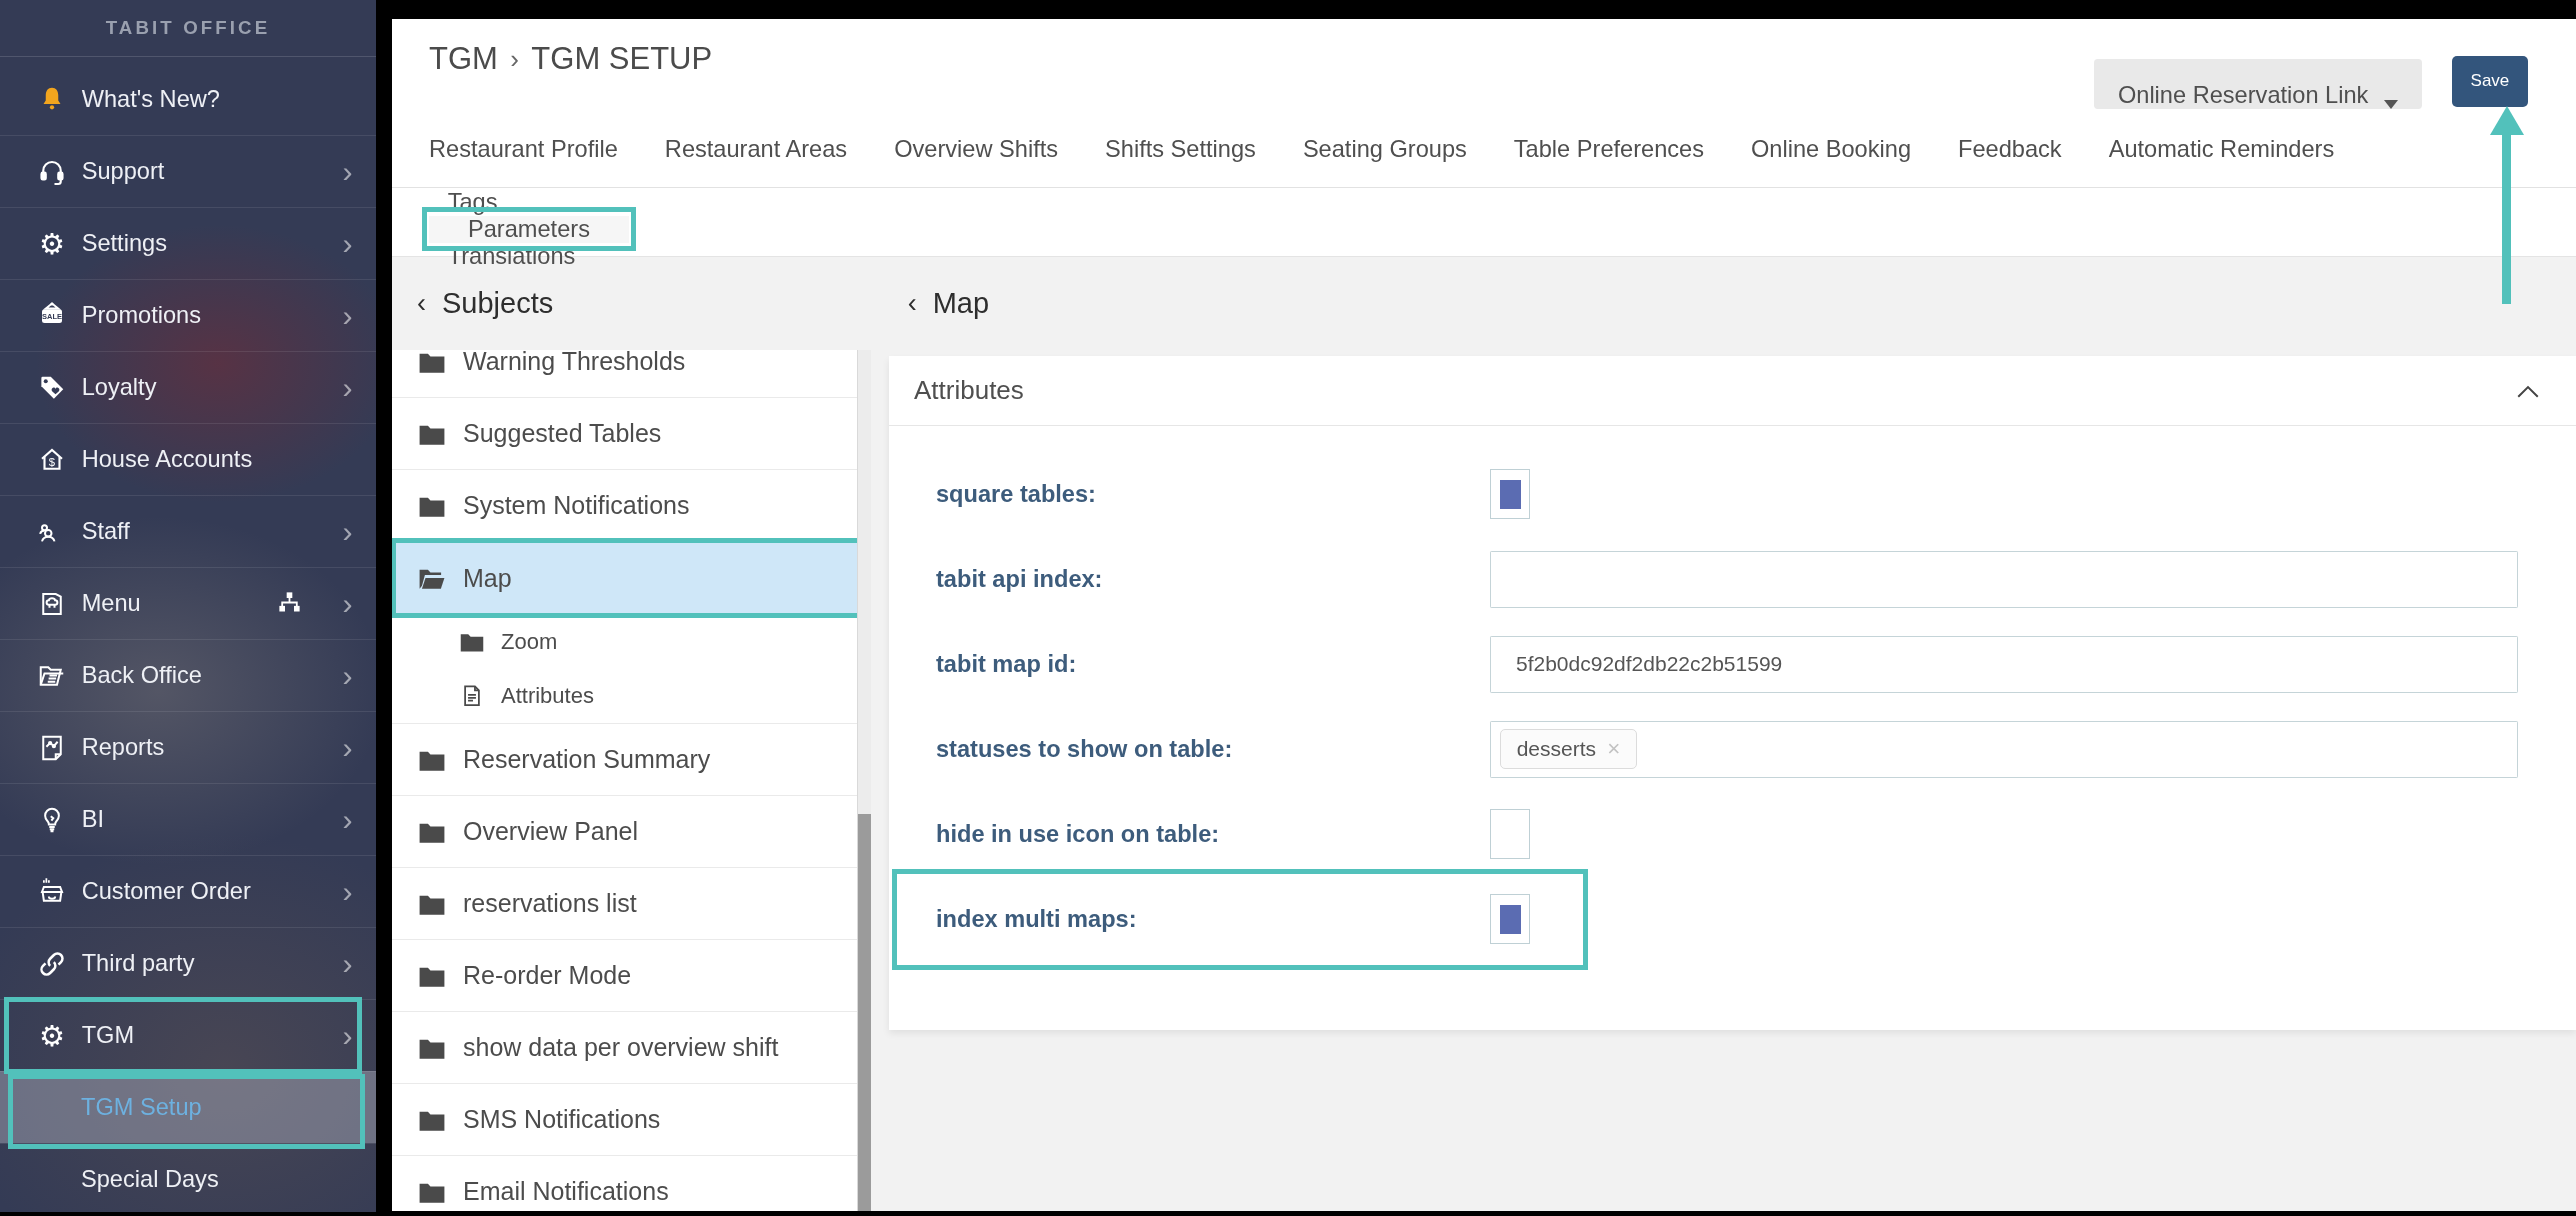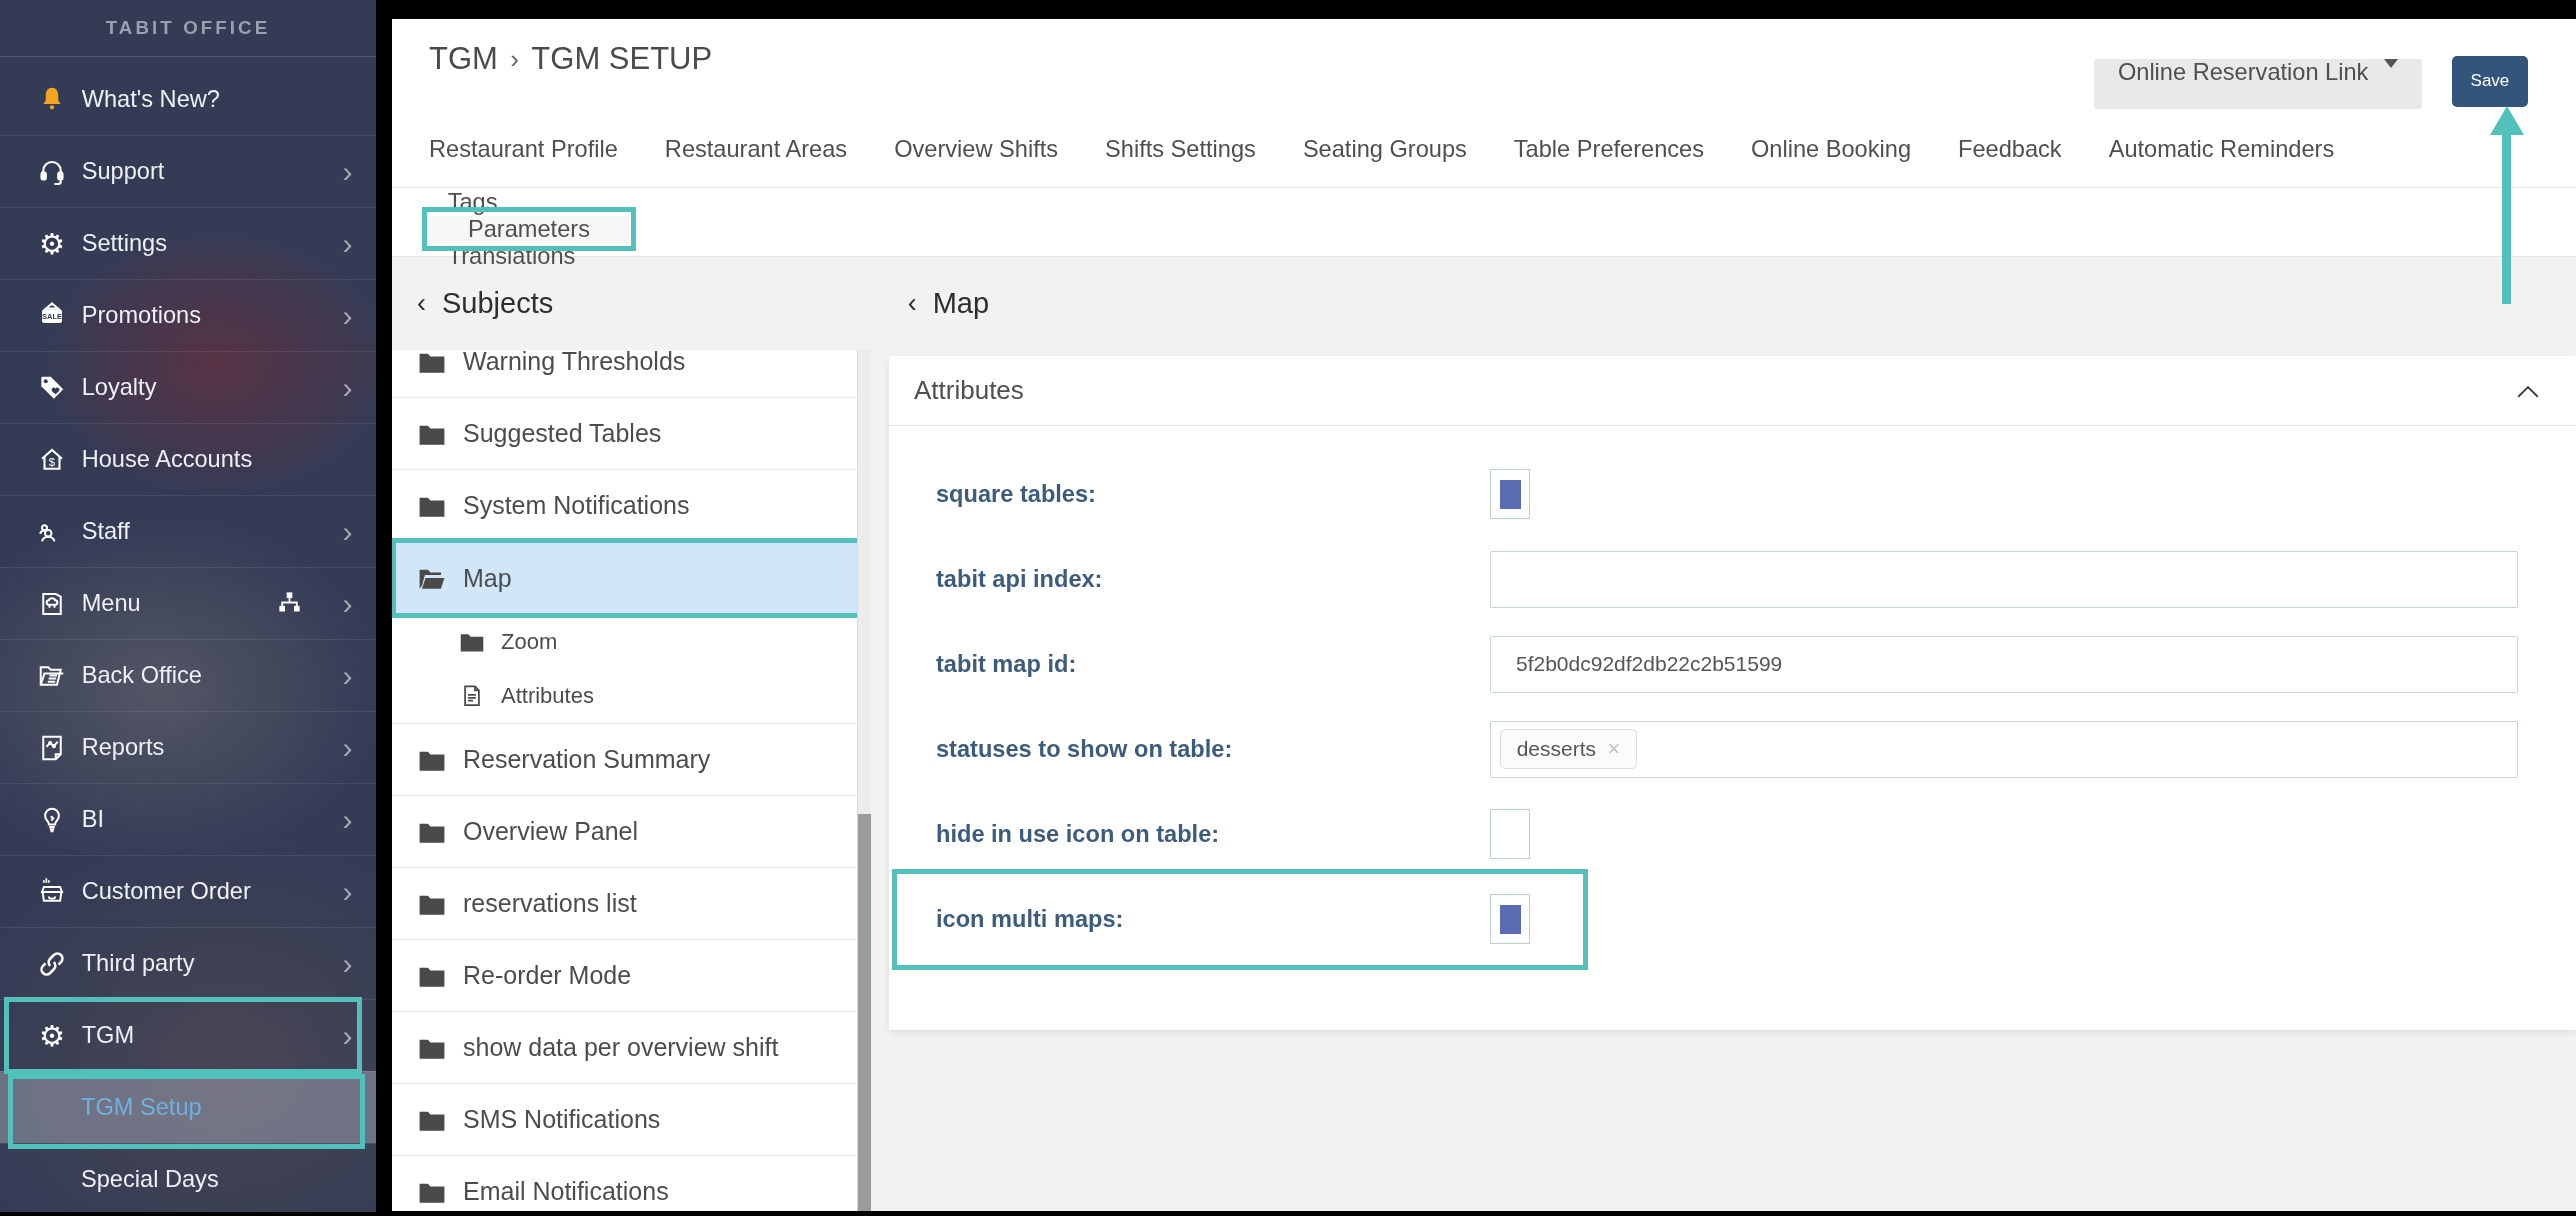--- a/index.html
+++ b/index.html
@@ -35,21 +35,21 @@
   .annot-tgm { left:3.7px; right:13.7px; top:-3.1px; bottom:-3.1px; }
   .annot-tgmsetup { left:7.5px; right:11.2px; top:1.9px; bottom:-5.6px; }
 
   
   .content { position:absolute; left:392px; top:18.7px; right:0; bottom:5px; background:#f2f2f2; overflow:hidden; }
   .page-header { position:absolute; left:0; right:0; top:0; height:238px; background:#fff; border-bottom:1.2px solid #e4e4e4; }
   .breadcrumb { position:absolute; left:37px; top:22.4px; display:flex; align-items:center; gap:12.4px;
     font-size:31px; color:#4b4b4b; }
   .crumb-sep { color:#666; font-size:26px; }
   .reservation-dd { position:absolute; right:154px; top:40px; height:50px; background:#e9e9e9; border-radius:3.7px;
-    display:flex; align-items:flex-start; padding:0 23.6px; font-size:23.6px; color:#4f4f4f; cursor:pointer; }
+    display:flex; align-items:flex-end; padding:0 23.6px; font-size:23.6px; color:#4f4f4f; cursor:pointer; }
   .dd-caret { width:0; height:0; border-left:7.5px solid transparent; border-right:7.5px solid transparent;
     border-top:9.3px solid #555; margin-left:16px; }
   .save-btn { position:absolute; right:48px; top:37px; height:51px; padding:0 18.7px; background:#33557c; color:#fff;
     border:none; border-radius:5px; font-size:17px; font-family:inherit; cursor:pointer; }
 
   .tabs1 { position:absolute; left:0; right:0; top:93px; height:76px; display:flex; align-items:center;
     padding:0 37px; gap:47px; border-bottom:1.2px solid #e2e2e2; }
   .tab1 { font-size:23.6px; color:#4f4f4f; white-space:nowrap; cursor:pointer; }
   .tabs2 { position:absolute; left:0; right:0; top:170px; height:67px; display:flex; align-items:flex-start; padding-left:37px;flex-direction:column; }
   .tab2 { display:flex; align-items:center; padding:0 18.7px; font-size:23.6px; color:#4f4f4f; cursor:pointer; }
@@ -480,21 +480,21 @@
         </div>
 
         <div class="f-row">
           <span class="f-label">hide in use icon on table:</span>
           <span class="f-control">
             <span class="checkbox"></span>
           </span>
         </div>
 
         <div class="f-row">
-          <span class="f-label">icon multi maps:</span>
+          <span class="f-label">index multi maps:</span>
           <span class="f-control">
             <span class="checkbox">
                 <span class="mark"></span>
               </span>
           </span>
           <span class="annot annot-multimaps"></span>
         </div>
 
       </div>
     </div>

